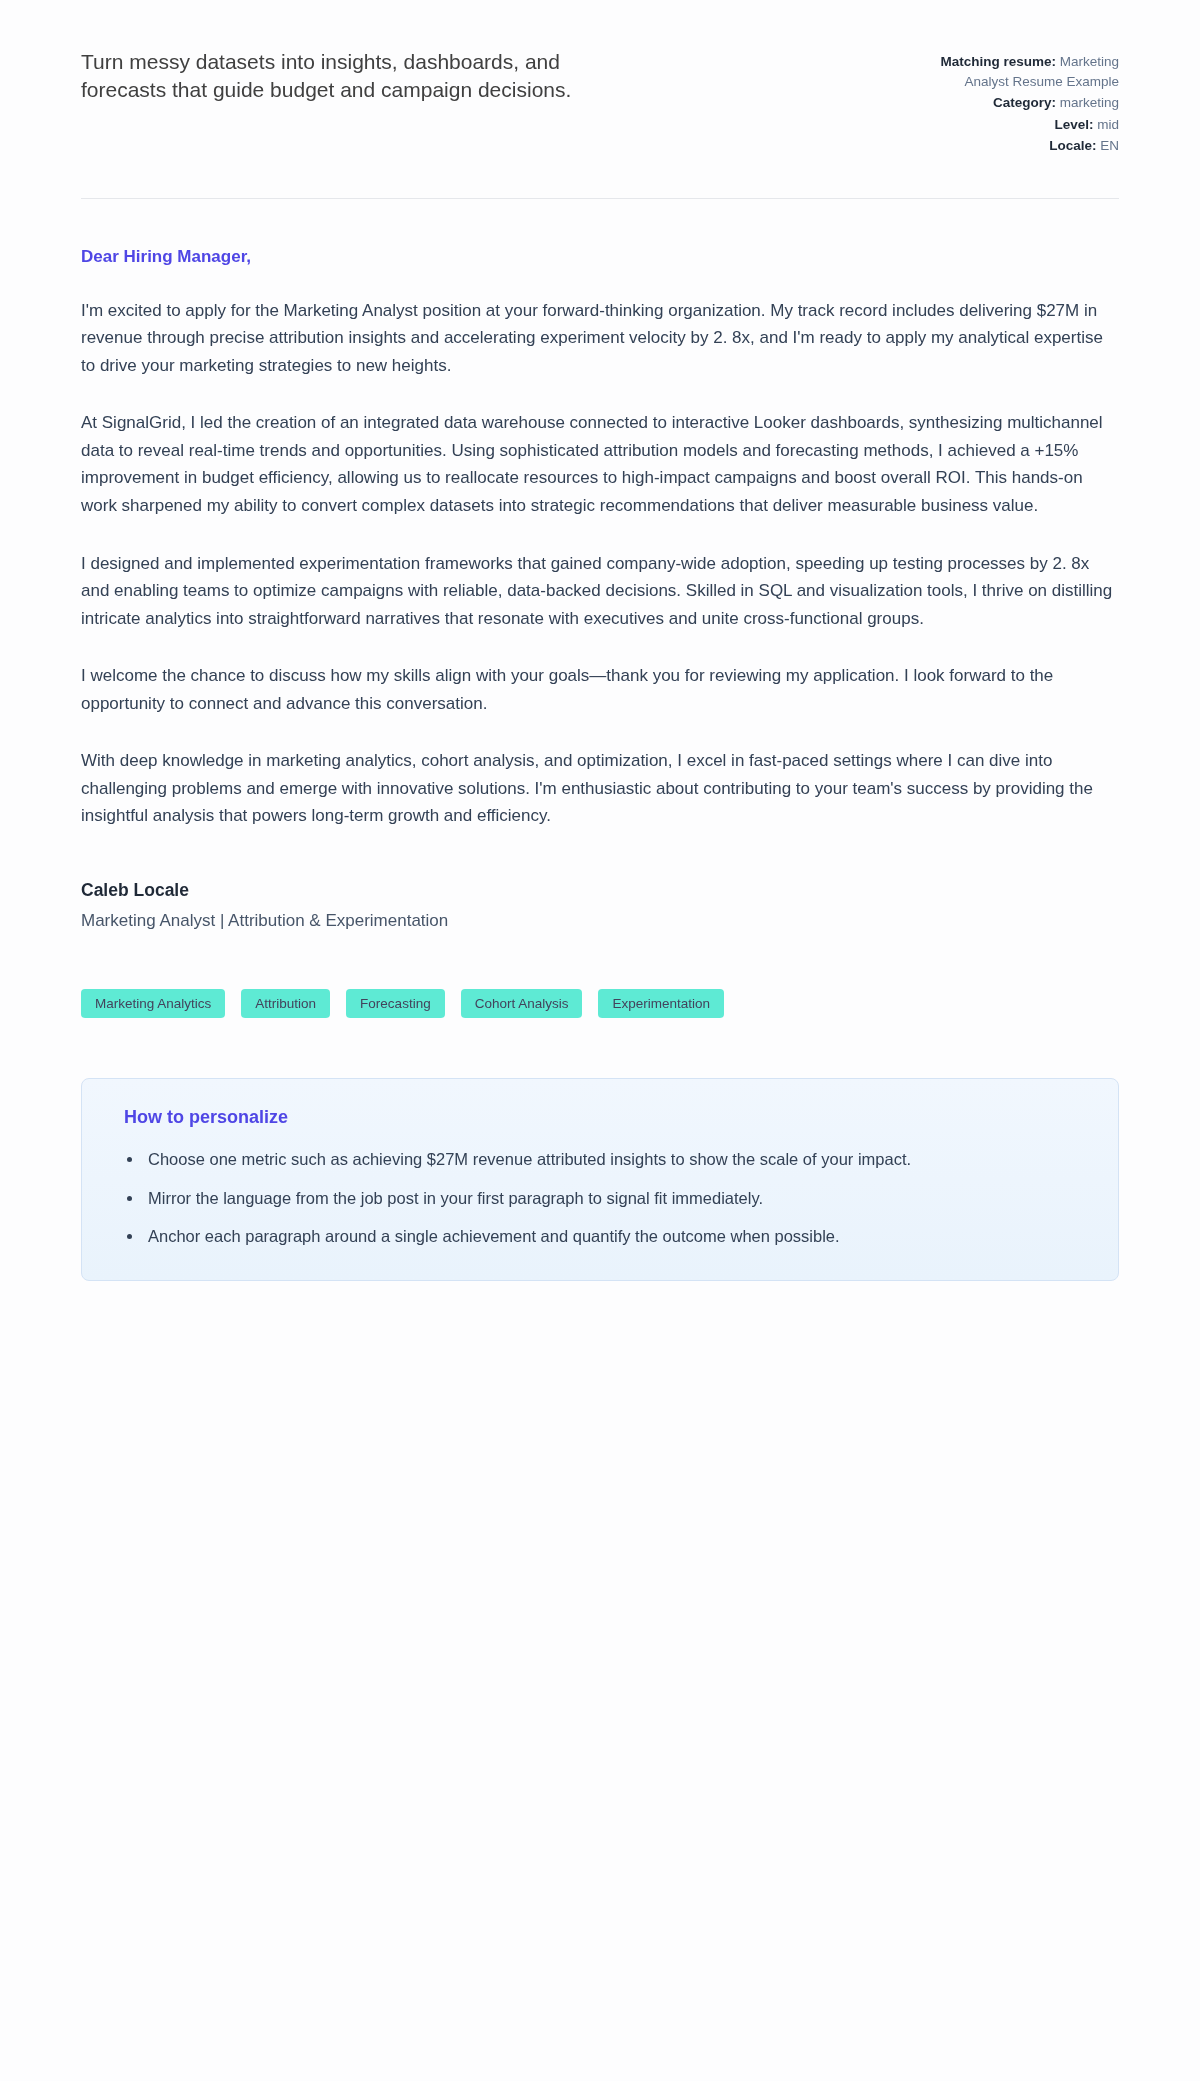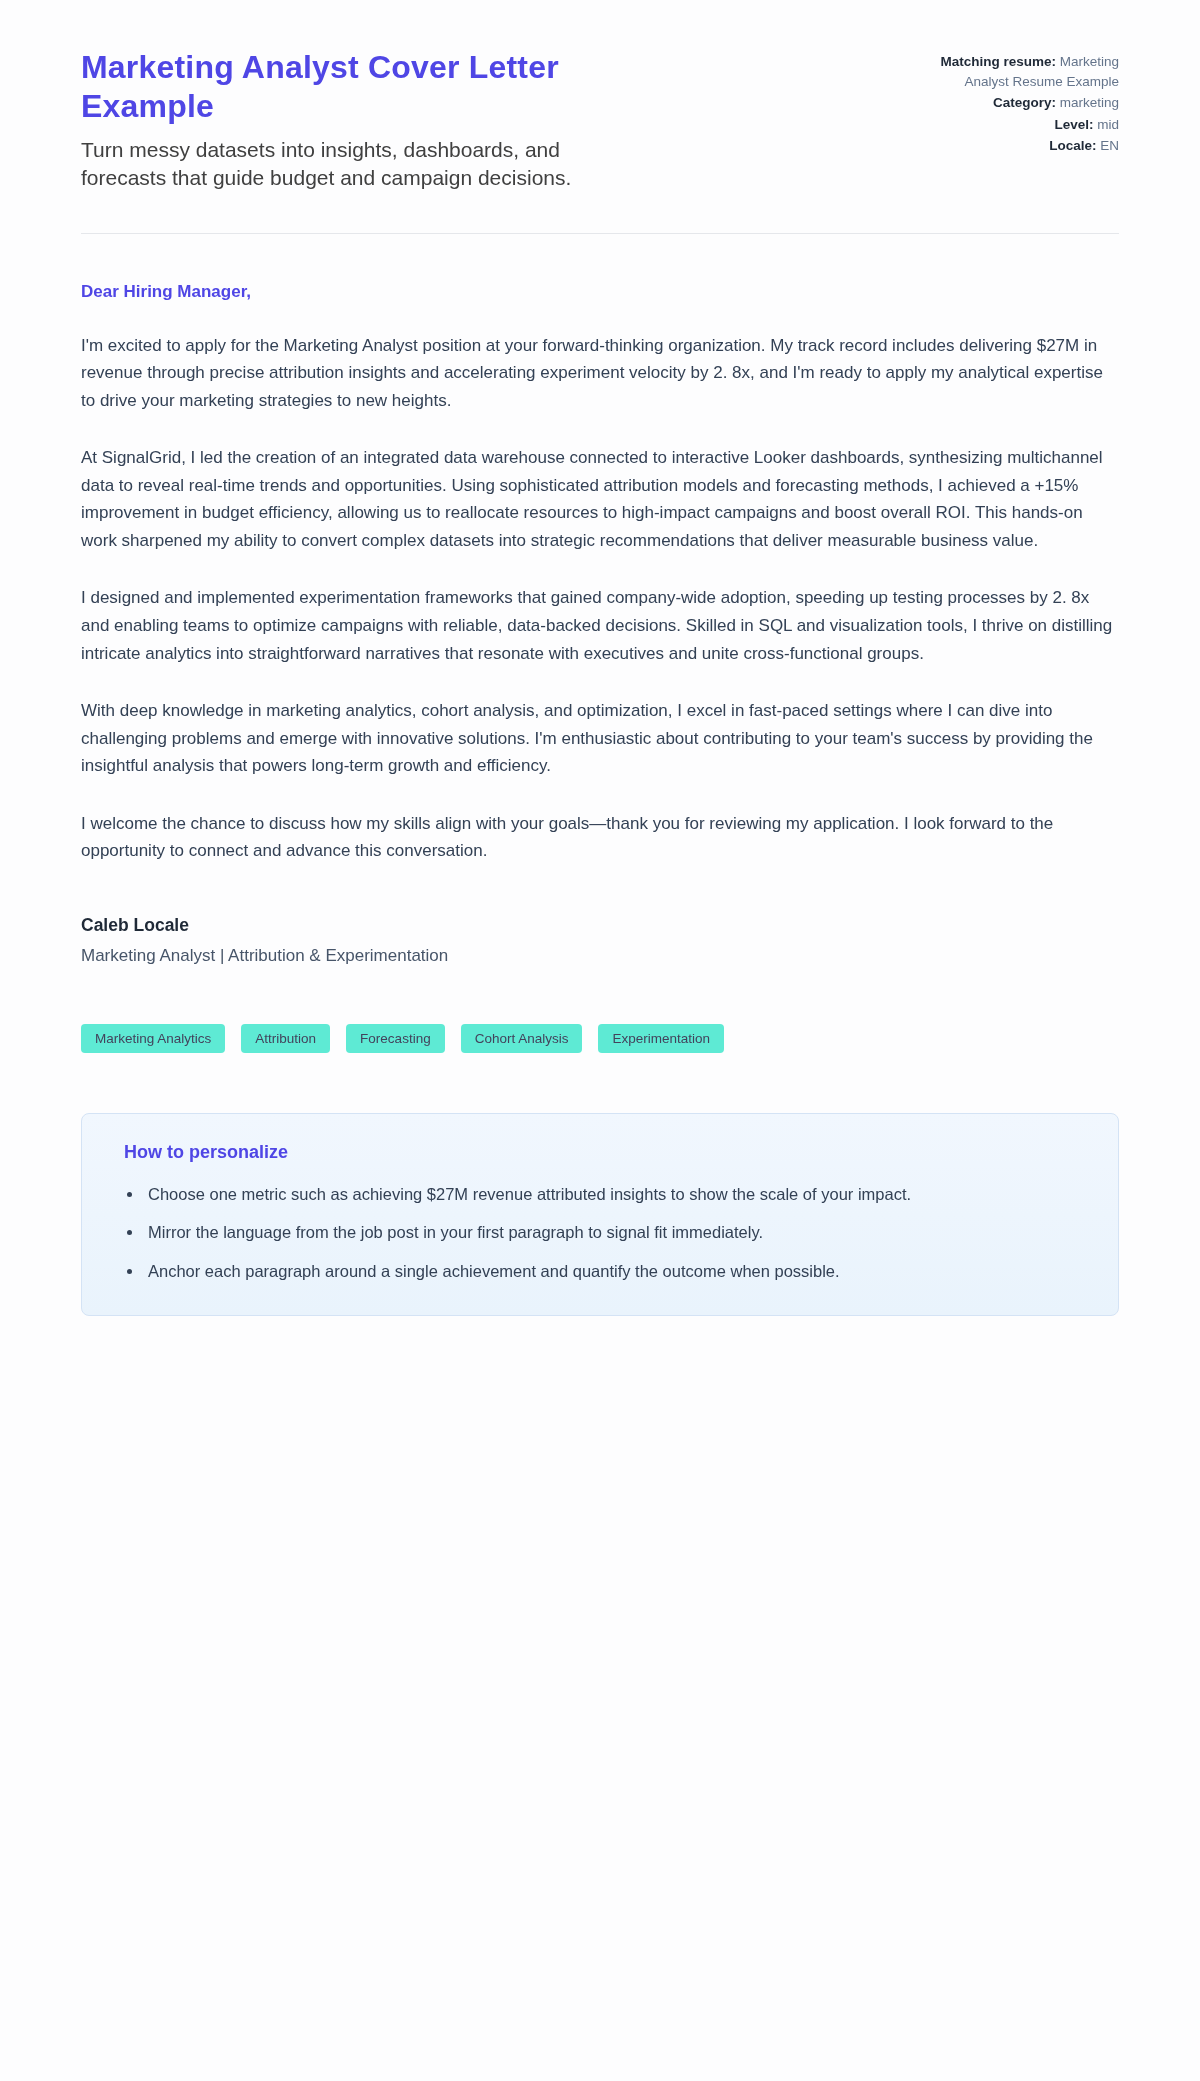--- a/index.html
+++ b/index.html
@@ -131,21 +131,20 @@
   }
   .tips-list li:last-child { margin-bottom: 0; }
 </style>
 </head>
 <body>
 
 <div class="page">
 
   <div class="header">
     <div class="header-left">
-      <h1 class="title">Marketing Analyst Cover Letter Example</h1>
       <div class="subtitle">Turn messy datasets into insights, dashboards, and forecasts that guide budget and campaign decisions.</div>
     </div>
     <div class="meta">
       <div class="meta-row">
         <span class="meta-label">Matching resume:</span>
         <span class="meta-value">Marketing Analyst Resume Example</span>
       </div>
       <div class="meta-row">
         <span class="meta-label">Category:</span>
         <span class="meta-value">marketing</span>
@@ -161,22 +160,22 @@
     </div>
   </div>
 
   <hr class="divider">
 
   <div class="letter">
     <div class="salutation">Dear Hiring Manager,</div>
     <p class="para">I'm excited to apply for the Marketing Analyst position at your forward-thinking organization. My track record includes delivering $27M in revenue through precise attribution insights and accelerating experiment velocity by 2. 8x, and I'm ready to apply my analytical expertise to drive your marketing strategies to new heights.</p>
     <p class="para">At SignalGrid, I led the creation of an integrated data warehouse connected to interactive Looker dashboards, synthesizing multichannel data to reveal real-time trends and opportunities. Using sophisticated attribution models and forecasting methods, I achieved a +15% improvement in budget efficiency, allowing us to reallocate resources to high-impact campaigns and boost overall ROI. This hands-on work sharpened my ability to convert complex datasets into strategic recommendations that deliver measurable business value.</p>
     <p class="para">I designed and implemented experimentation frameworks that gained company-wide adoption, speeding up testing processes by 2. 8x and enabling teams to optimize campaigns with reliable, data-backed decisions. Skilled in SQL and visualization tools, I thrive on distilling intricate analytics into straightforward narratives that resonate with executives and unite cross-functional groups.</p>
+    <p class="para">I welcome the chance to discuss how my skills align with your goals—thank you for reviewing my application. I look forward to the opportunity to connect and advance this conversation.</p>
     <p class="para">With deep knowledge in marketing analytics, cohort analysis, and optimization, I excel in fast-paced settings where I can dive into challenging problems and emerge with innovative solutions. I'm enthusiastic about contributing to your team's success by providing the insightful analysis that powers long-term growth and efficiency.</p>
-    <p class="para">I welcome the chance to discuss how my skills align with your goals—thank you for reviewing my application. I look forward to the opportunity to connect and advance this conversation.</p>
   </div>
 
   <div class="signature">
     <div class="signature-name">Caleb Locale</div>
     <div class="signature-title">Marketing Analyst | Attribution &amp; Experimentation</div>
   </div>
 
   <div class="tags">
     <span class="tag">Marketing Analytics</span>
     <span class="tag">Attribution</span>

